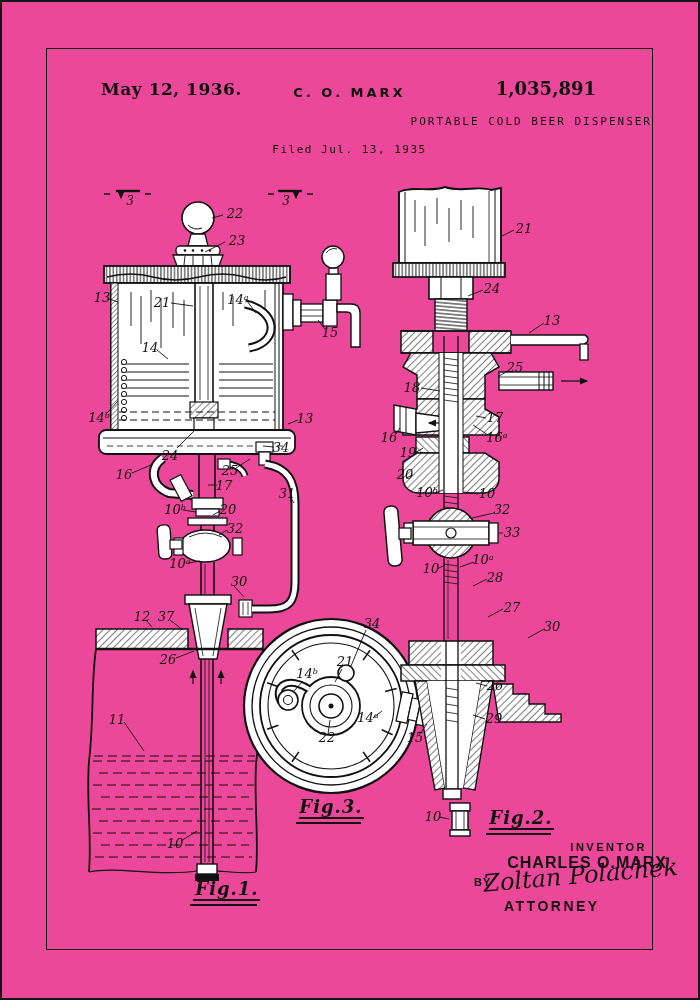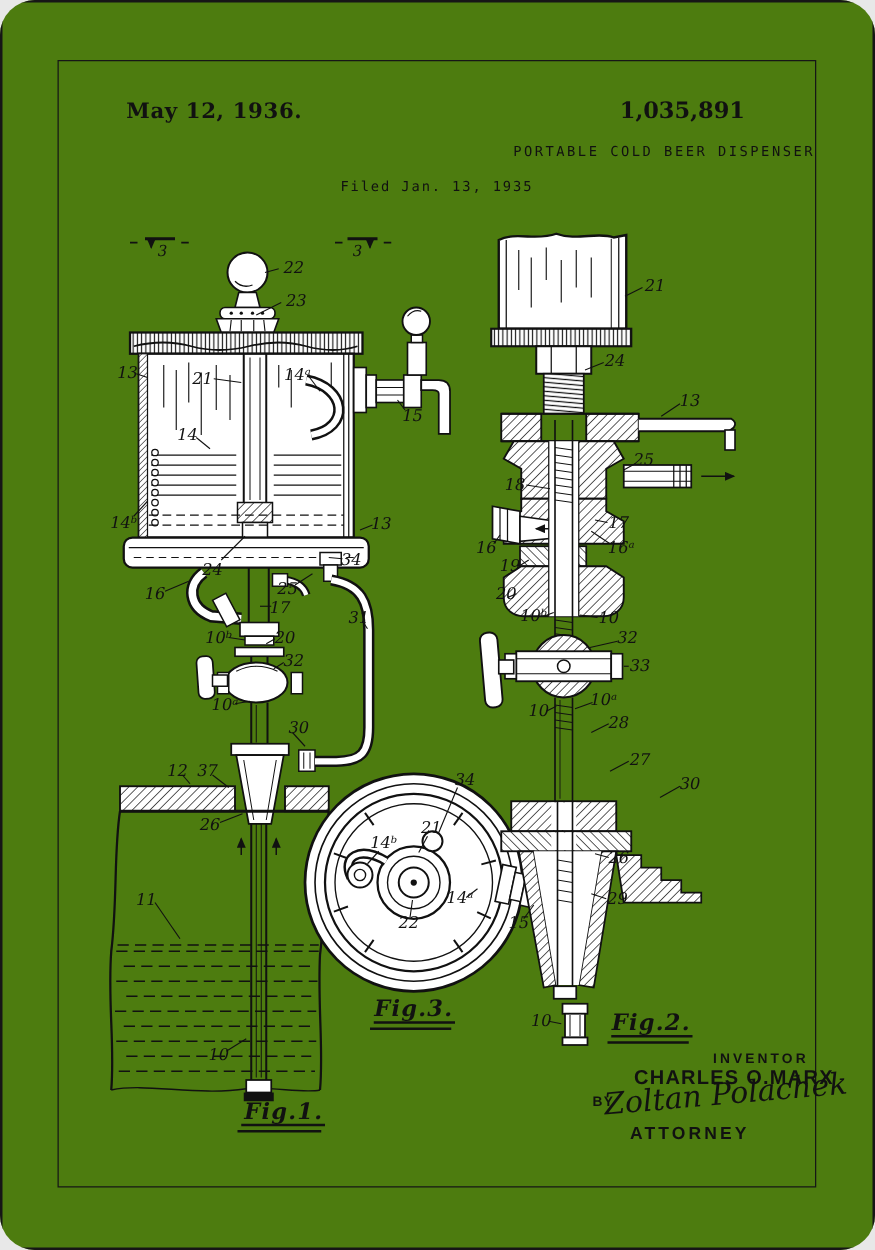--- a/index.html
+++ b/index.html
@@ -1,17 +1,17 @@
 <!DOCTYPE html>
 <html><head>
 <meta charset="utf-8">
 <style>
   html,body{margin:0;padding:0;background:#e8e8e8;}
-  .stage{position:relative;width:700px;height:1000px;background:#4d7c0f;overflow:hidden;
-         font-family:"Liberation Sans", sans-serif;color:#111;border-radius:28px;}
+  .stage{position:relative;width:700px;height:1000px;background:#ec4899;overflow:hidden;
+         font-family:"Liberation Sans", sans-serif;color:#111;}
   .outer-border{position:absolute;inset:0;border:2px solid #161616;box-sizing:border-box;}
   .frame{position:absolute;left:46px;top:48px;width:607px;height:902px;
          border:1.6px solid #161616;box-sizing:border-box;}
   .h-date{position:absolute;left:54px;top:30px;font-family:"DejaVu Serif",serif;
           font-weight:bold;font-size:17px;letter-spacing:.5px;}
   .h-author{position:absolute;left:0;top:36px;width:100%;text-align:center;
             font-family:"DejaVu Sans",sans-serif;font-weight:bold;font-size:13px;letter-spacing:3px;}
   .h-number{position:absolute;right:56px;top:29px;font-family:"DejaVu Serif",serif;
             font-weight:bold;font-size:18px;}
   .h-title{position:absolute;left:0;top:66px;width:100%;text-align:right;
@@ -34,23 +34,24 @@
   .sig-role{position:absolute;left:457px;top:849px;font-weight:bold;font-size:14px;letter-spacing:2.5px;}
 </style>
 </head>
 <body>
 
 <div class="stage">
   <div class="outer-border"></div>
   <div class="frame">
 
     <div class="h-date">May 12, 1936.</div>
+    <div class="h-author">C. O. MARX</div>
     <div class="h-number">1,035,891</div>
     <div class="h-title">PORTABLE COLD BEER DISPENSER</div>
-    <div class="h-filed">Filed Jan. 13, 1935</div>
+    <div class="h-filed">Filed Jul. 13, 1935</div>
 
     <svg class="drawing" viewBox="0 0 607 775" xmlns="http://www.w3.org/2000/svg">
       <defs>
         <pattern id="hA" width="5" height="5" patternUnits="userSpaceOnUse" patternTransform="rotate(45)">
           <rect width="5" height="5" fill="#fff"></rect>
             <line x1="0" y1="0" x2="0" y2="5" stroke="#111" stroke-width="1.1"></line>
         </pattern>
         <pattern id="hB" width="5" height="5" patternUnits="userSpaceOnUse" patternTransform="rotate(135)">
           <rect width="5" height="5" fill="#fff"></rect>
             <line x1="0" y1="0" x2="0" y2="5" stroke="#111" stroke-width="1.1"></line>

